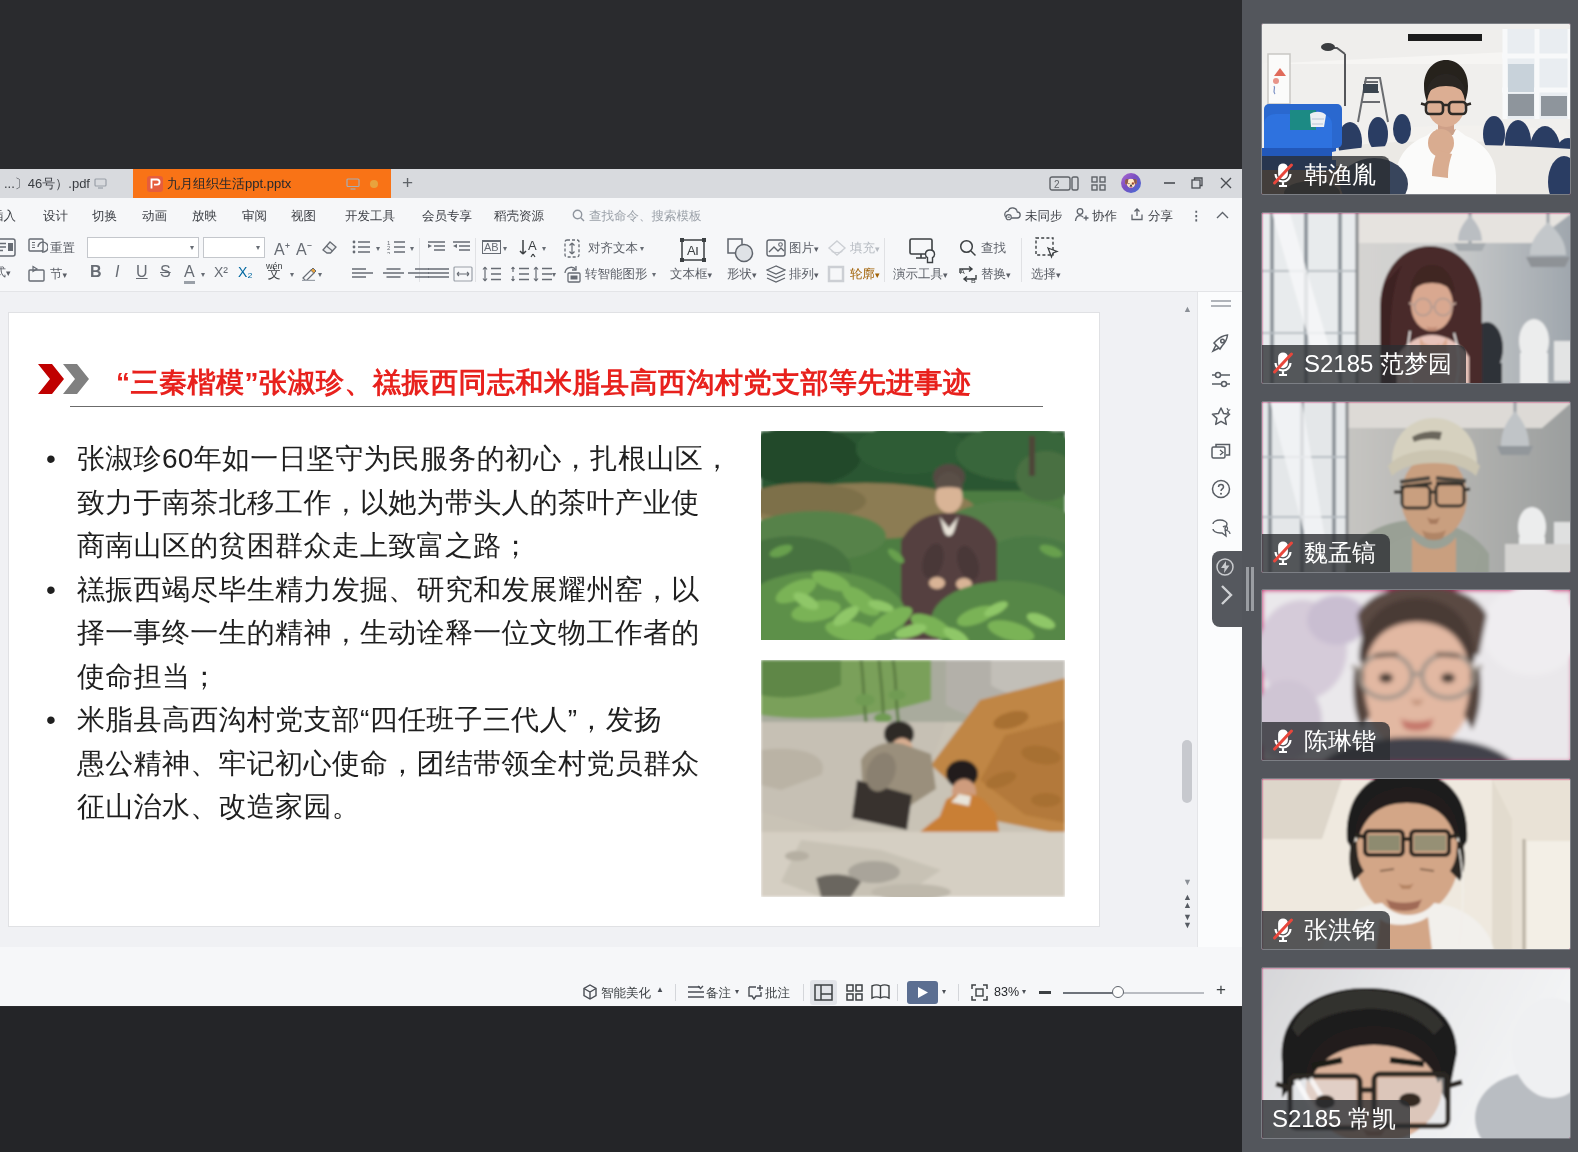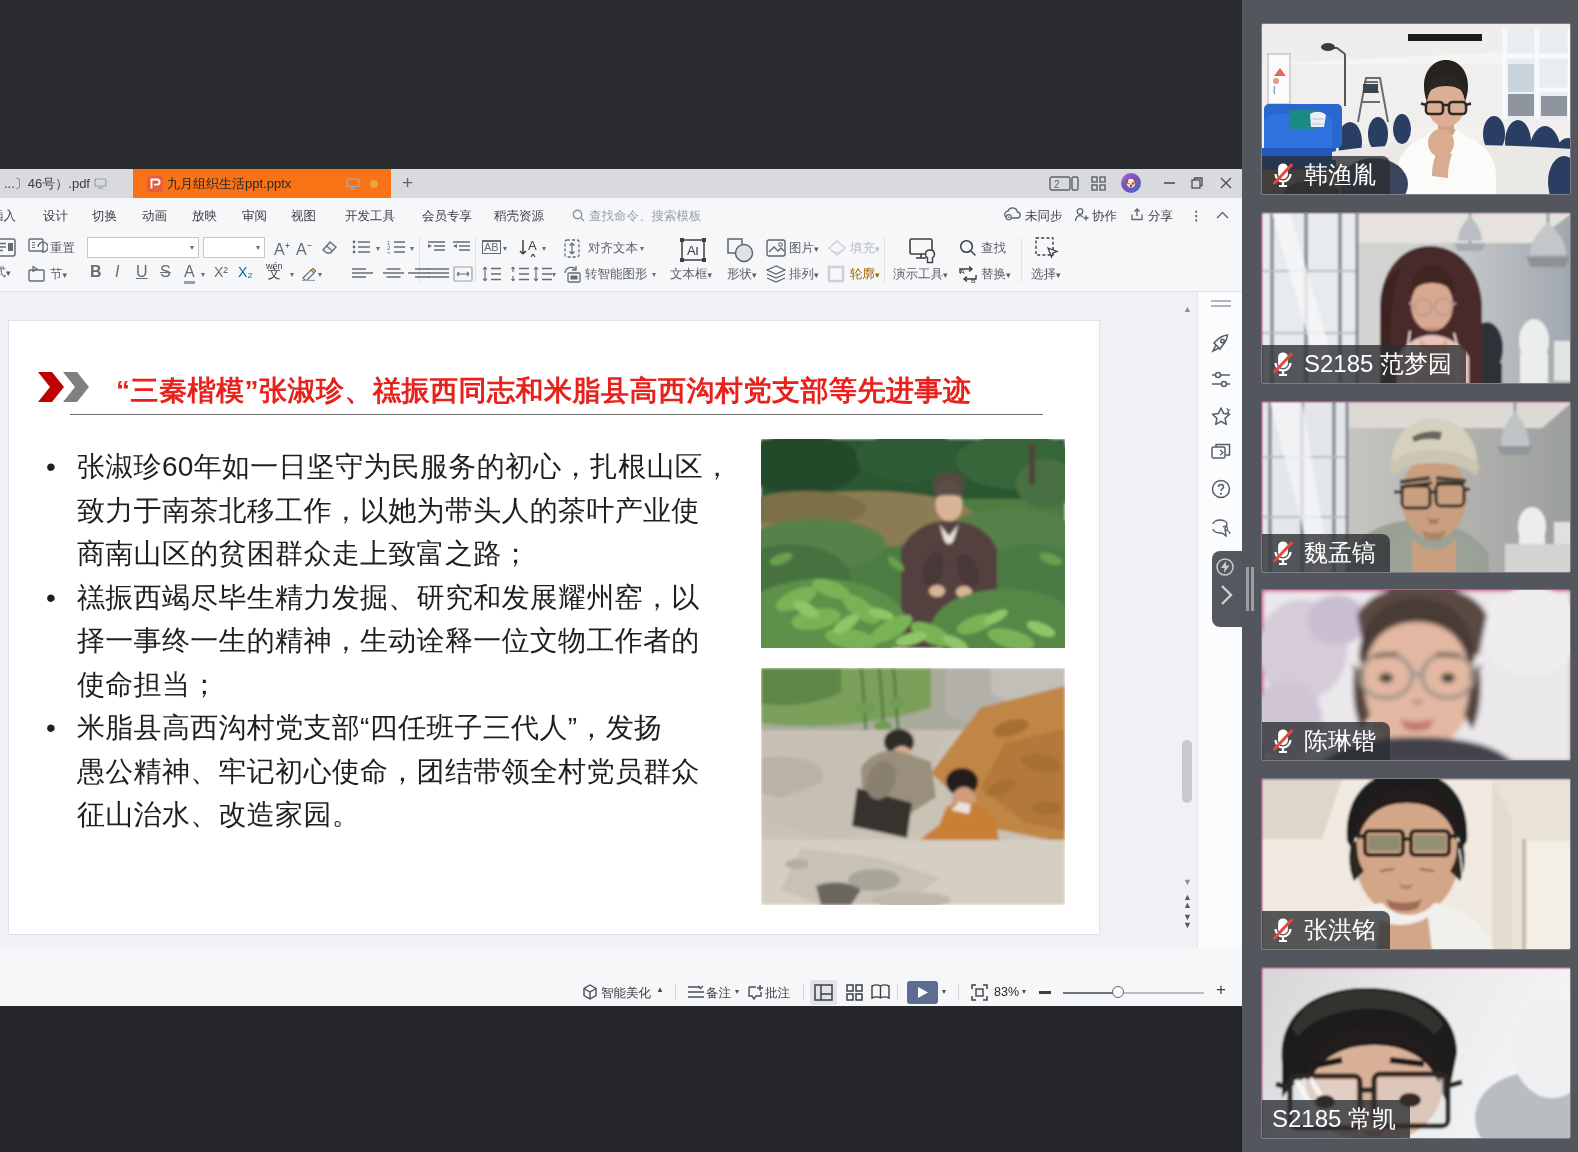--- a/index.html
+++ b/index.html
@@ -10,21 +10,21 @@
 #tabbar { position:absolute; left:0; top:0; width:1242px; height:29px; background:#d8dade; }
 .tab1 { position:absolute; left:0; top:0; width:133px; height:29px; color:#3a3d42; font-size:13px; line-height:29px; padding-left:4px; white-space:nowrap; overflow:hidden; }
 .tabactive { position:absolute; left:133px; top:0; width:258px; height:29px; background:#f97316; color:#26282c; font-size:13px; line-height:29px; }
 
 #menubar { position:absolute; left:0; top:29px; width:1242px; height:34px; background:#f6f7f9; font-size:12.5px; color:#3b3e44; }
 .mi { position:absolute; top:10px; }
 
 #toolbar { position:absolute; left:0; top:63px; width:1242px; height:60px; background:#f6f7f9; border-bottom:1px solid #e3e4e7; color:#5a5e66; }
 
 #work { position:absolute; left:0; top:123px; width:1242px; height:655px; background:#f0f1f4; }
-#slide { position:absolute; left:8px; top:20px; width:1092px; height:615px; background:#fff; border:1px solid #e0e1e4;margin-top:8px; }
+#slide { position:absolute; left:8px; top:20px; width:1092px; height:615px; background:#fff; border:1px solid #e0e1e4; }
 #rail { position:absolute; left:1197px; top:0; width:45px; height:655px; background:#fbfcfd; border-left:1px solid #e4e5e8; }
 
 #notes { position:absolute; left:0; top:778px; width:1242px; height:30px; background:#e9eaec; color:#585d64; font-size:16px; line-height:30px; }
 #status { position:absolute; left:0; top:808px; width:1400px; height:29px; background:#f6f7f9; color:#3c4043; font-size:13px; }
 
 #meet { position:absolute; left:1242px; top:0; width:336px; height:1152px; background:#53565c; }
 .tile { position:absolute; left:19px; width:310px; height:172px; border-radius:2px; overflow:hidden; border:1px solid #7c7f85; background:#be185d; }
 .nlab { position:absolute; left:0; bottom:0; background:rgba(42,45,49,0.78); color:#fff; font-size:24px; display:flex; align-items:center; height:38px; padding:0 14px 0 10px; border-radius:0 8px 0 0; white-space:nowrap; }
 .nlab svg { margin-right:10px; }
 </style>

